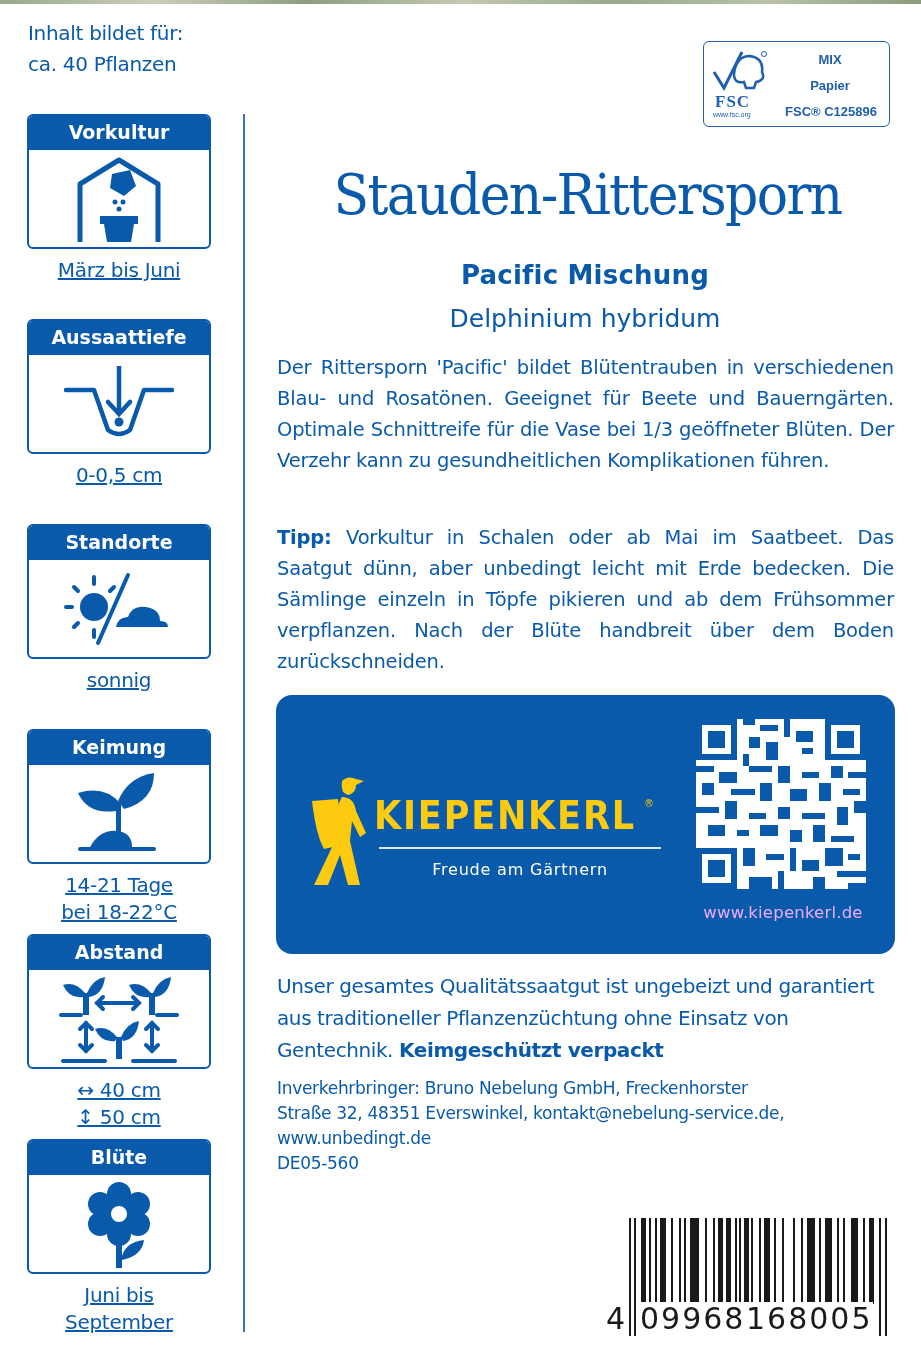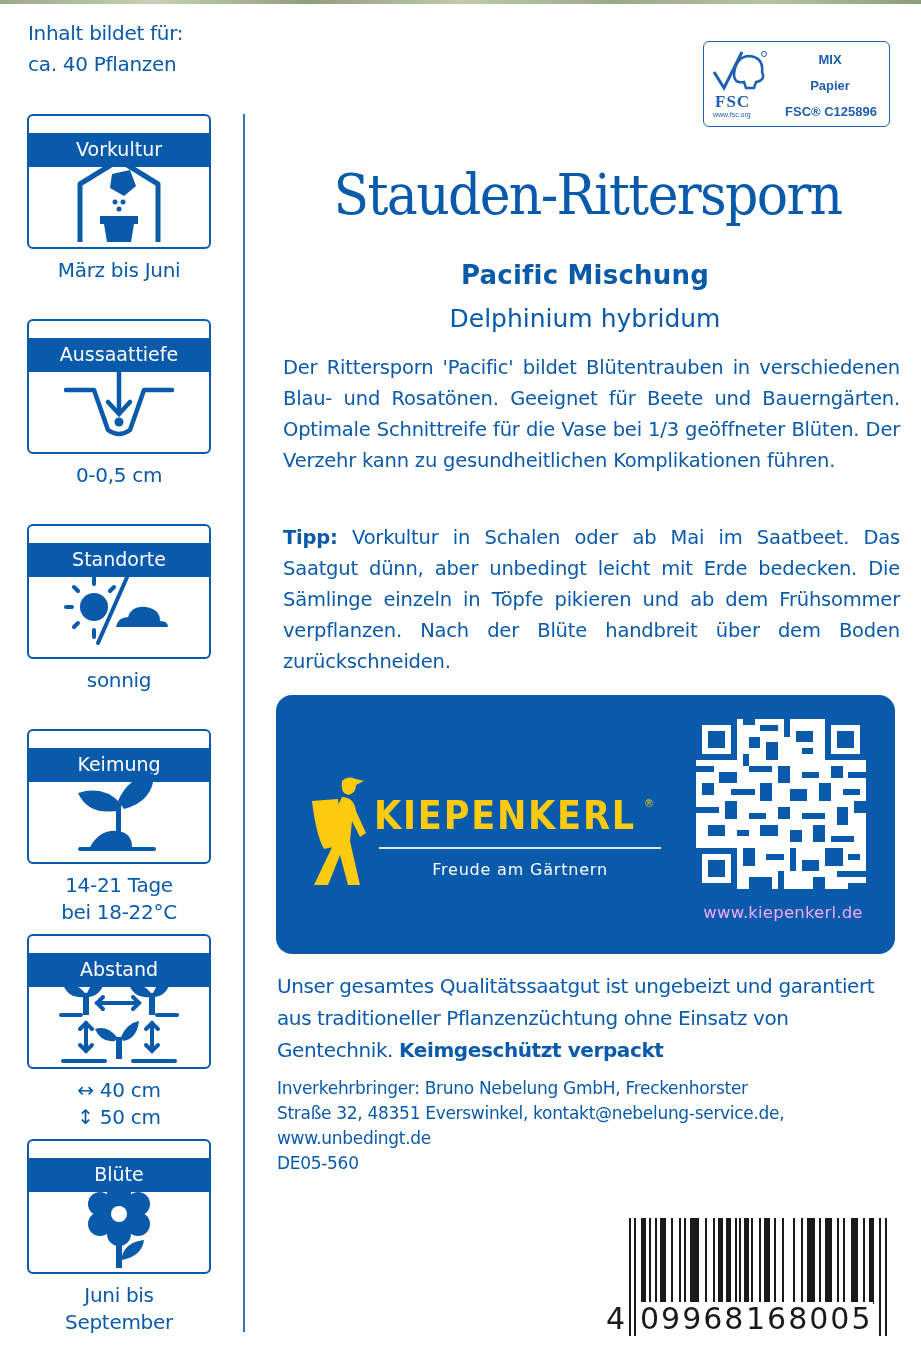--- a/index.html
+++ b/index.html
@@ -4,40 +4,40 @@
 <style>
   * { box-sizing: border-box; margin: 0; padding: 0; }
   html, body { width: 921px; height: 1351px; background: #ffffff; overflow: hidden; }
   body { position: relative; font-family: "DejaVu Sans", sans-serif; color: #0a5aab; }
   .topstrip { position: absolute; left: 0; top: 0; width: 921px; height: 4px;
     background: linear-gradient(90deg, #9aa88a, #c9cfb8, #8f9d7f, #c2c9b0, #9aa88a, #b9c2a6, #8c9b7b); }
 
   .content-info { position: absolute; left: 28px; top: 18px; font-size: 20px; line-height: 31px; color: #0a5aab; letter-spacing: -0.3px; }
 
   .iconbox { position: absolute; left: 27px; width: 184px; height: 135px; border: 2.5px solid #0a5aab; border-radius: 6px; overflow: hidden; background: #fff; }
-  .iconbox .hdr { height: 34px; background: #0a5aab; color: #fff; font-weight: normal; font-size: 19px; text-align: center; line-height: 33px; margin-top: 17px; }
+  .iconbox .hdr { height: 34px; background: #0a5aab; color: #fff; font-weight: bold; font-size: 19px; text-align: center; line-height: 33px; }
   .iconbox .ico { position: absolute; left: 0; right: 0; top: 34px; bottom: 0; display: flex; align-items: center; justify-content: center; }
   .iconbox svg { display: block; }
-  .iconlabel { position: absolute; left: 20px; width: 198px; text-align: center; font-size: 20px; line-height: 27px; color: #0a5aab; letter-spacing: -0.3px; }
+  .iconlabel { position: absolute; left: 20px; width: 198px; text-align: center; font-size: 20px; line-height: 27px; color: #0a5aab; letter-spacing: -0.3px; text-decoration: underline; }
 
   .divider { position: absolute; left: 243px; top: 114px; width: 2px; height: 1218px; background: #3a74b8; }
 
   .fsc { position: absolute; left: 703px; top: 41px; width: 187px; height: 86px; border: 1.5px solid #1f5fae; border-radius: 6px; color: #1f5fae; font-family: "Liberation Sans", sans-serif; }
   .fsc .fsc-logo { position: absolute; left: 6px; top: 4px; width: 60px; height: 80px; }
   .fsc .fsc-mix { position: absolute; left: 70px; width: 112px; text-align: center; top: 10px; font-size: 13px; font-weight: bold; }
   .fsc .fsc-paper { position: absolute; left: 70px; width: 112px; text-align: center; top: 36px; font-size: 13px; font-weight: bold; }
   .fsc .fsc-code { position: absolute; left: 70px; width: 114px; text-align: center; top: 62px; font-size: 13px; font-weight: bold; }
   .fsc .fsc-word { position: absolute; left: 11px; top: 50px; font-family: "Liberation Serif", serif; font-weight: bold; font-size: 17px; letter-spacing: 1px; }
   .fsc .fsc-url { position: absolute; left: 9px; top: 69px; font-size: 7px; }
 
   .title { position: absolute; left: 270px; width: 635px; top: 160px; text-align: center; font-family: "DejaVu Serif", serif; font-size: 56px; line-height: 70px; color: #0a5aab; letter-spacing: -1.8px; transform: scaleX(0.93); }
   .subtitle { position: absolute; left: 270px; width: 630px; top: 258px; text-align: center; font-weight: bold; font-size: 26px; line-height: 34px; color: #0a5aab; letter-spacing: 0.2px; }
   .latin { position: absolute; left: 270px; width: 630px; top: 302px; text-align: center; font-size: 25px; line-height: 34px; color: #0a5aab; }
 
-  .para { position: absolute; left: 283px; width: 617px; font-size: 19.5px; line-height: 31px; color: #0a5aab; text-align: justify; letter-spacing: -0.2px; }
+  .para { position: absolute; left: 277px; width: 617px; font-size: 19.5px; line-height: 31px; color: #0a5aab; text-align: justify; letter-spacing: -0.2px; }
   .para b { font-weight: bold; }
   .desc { top: 352px; }
   .tipp { top: 522px; }
 
   .bluepanel { position: absolute; left: 276px; top: 695px; width: 619px; height: 259px; background: #0a5aab; border-radius: 16px; padding-left: 6px; }
   .kk-figure { position: absolute; left: 36px; top: 80px; width: 68px; height: 110px; }
   .kk-word { position: absolute; left: 98px; top: 98px; color: #fccb10; font-weight: bold; font-size: 39px; letter-spacing: 2px; line-height: 46px; transform: scaleX(0.9); transform-origin: left center; }
   .kk-reg { position: absolute; left: 368px; top: 103px; color: #fccb10; font-size: 10px; }
   .kk-line { position: absolute; left: 103px; top: 152px; width: 282px; height: 2px; background: #dfe8f5; }
   .kk-slogan { position: absolute; left: 103px; top: 165px; width: 282px; text-align: center; color: #fff; font-weight: normal; font-size: 16px; letter-spacing: 0.8px; }

